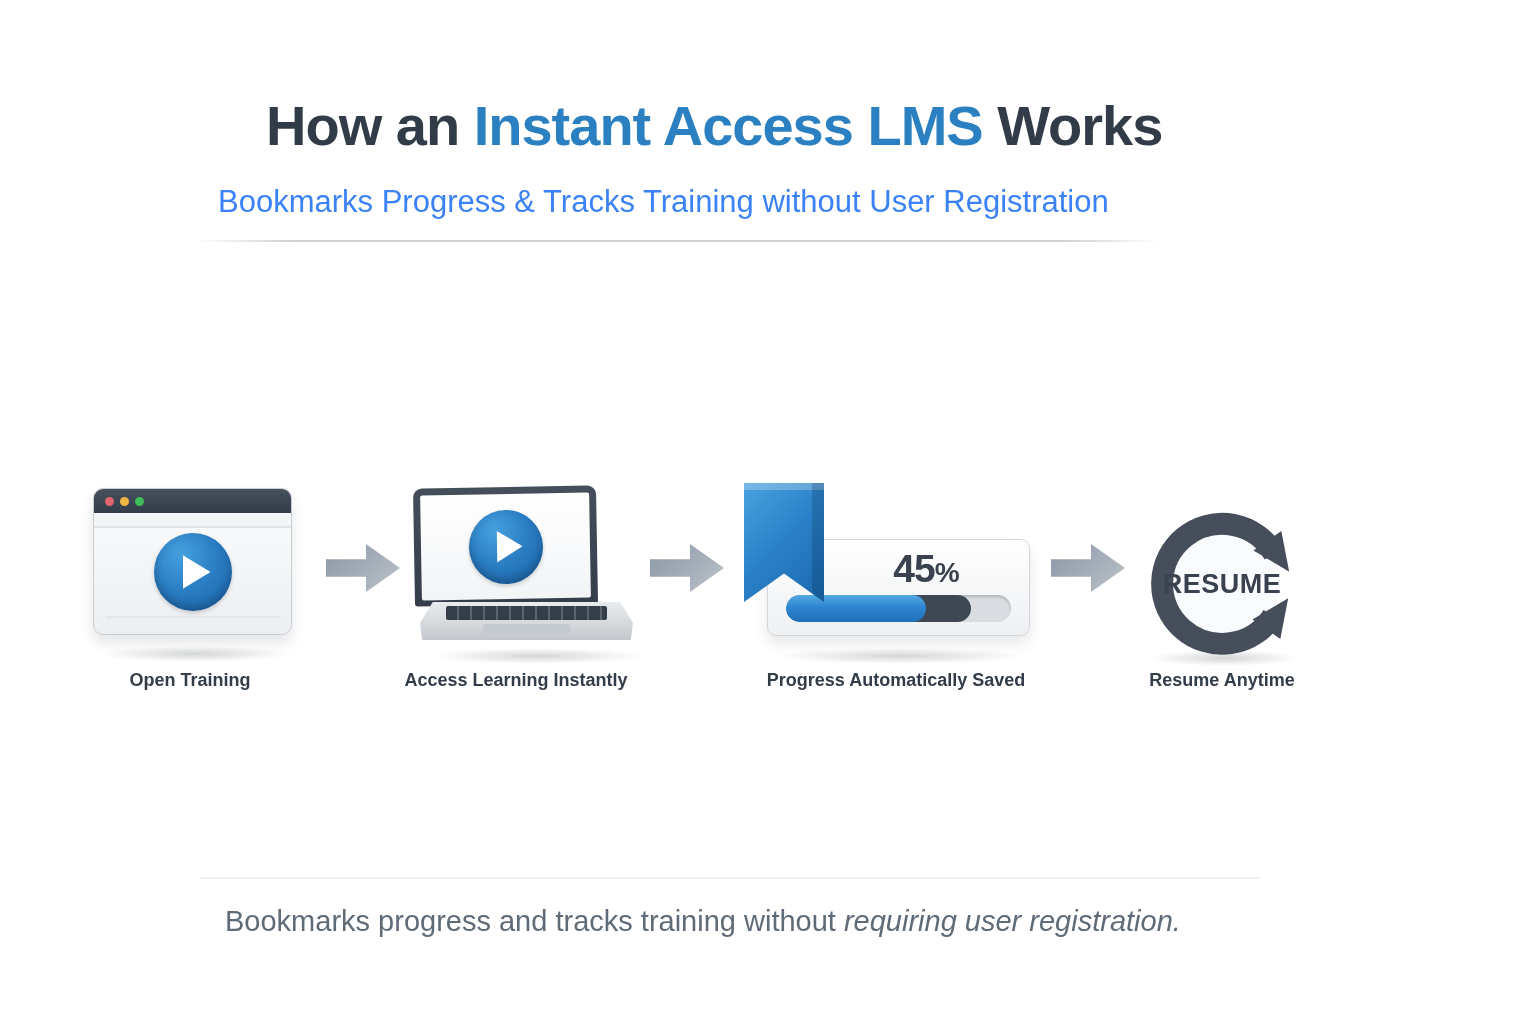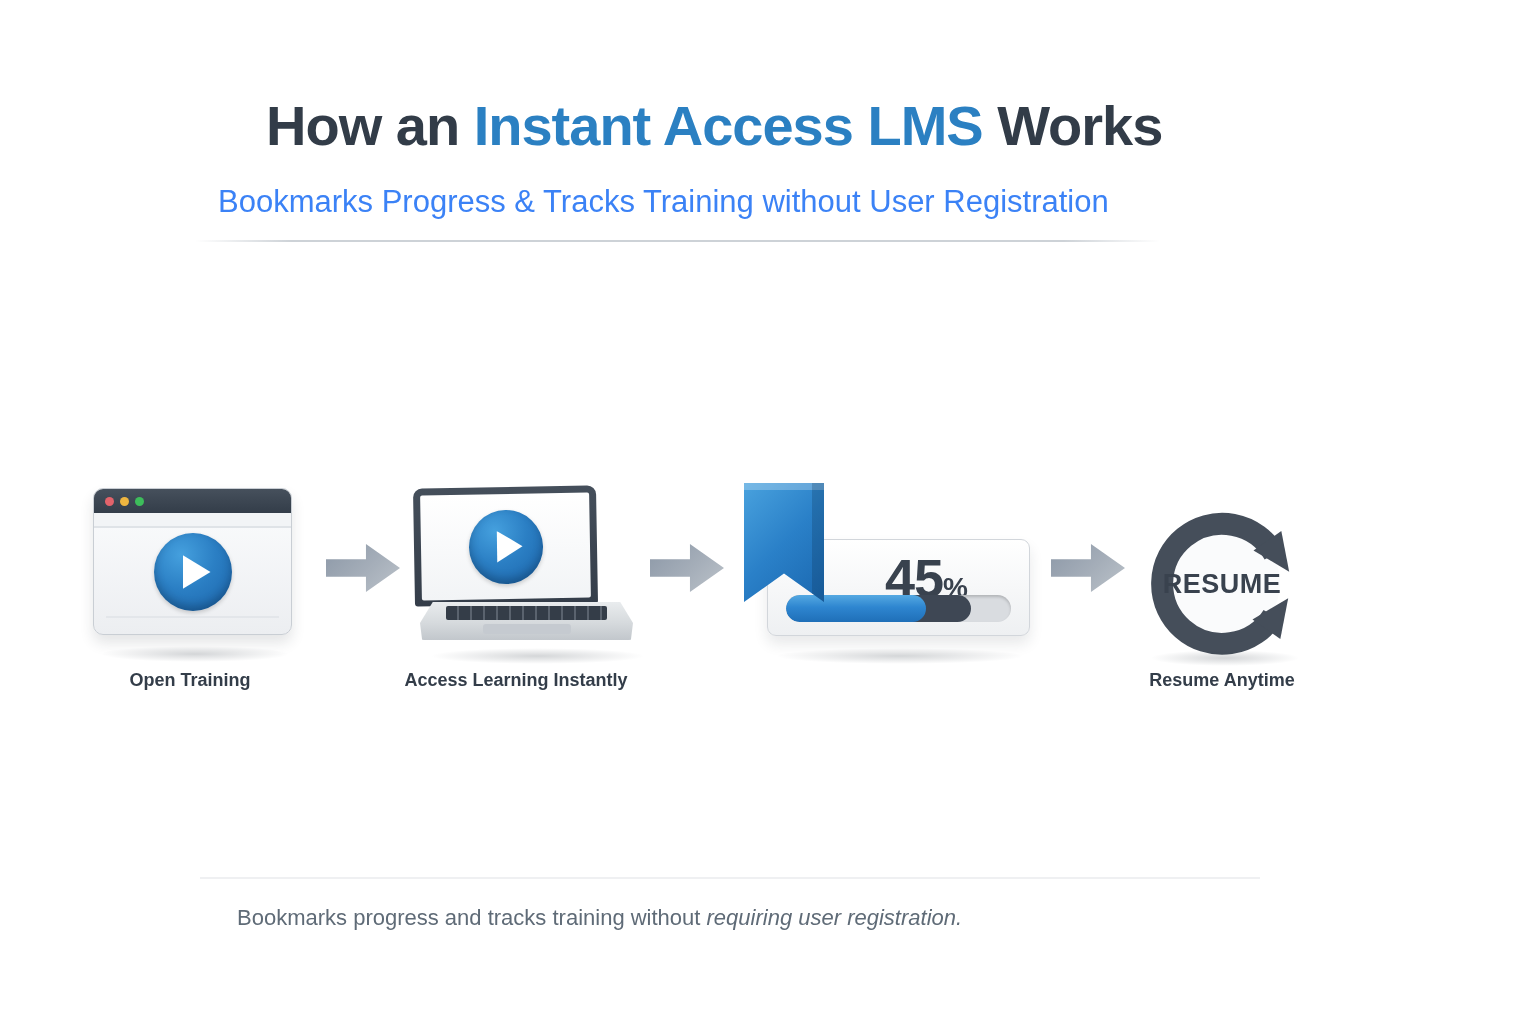--- a/index.html
+++ b/index.html
@@ -61,21 +61,21 @@
     background:repeating-linear-gradient(90deg,#343d48 0 11px, #5a636e 11px 13px); }
   .laptop-trackpad { position:absolute; left:50%; transform:translateX(-50%); top:22px; width:88px; height:10px;
     background:#c5cad0; border-radius:3px; }
 
   
   .progress-card { position:absolute; left:767px; top:539px; width:263px; height:97px;
     background:linear-gradient(180deg,#ffffff 0%, #eef0f2 100%);
     border:1px solid #d2d6db; border-radius:9px; box-shadow:0 8px 14px rgba(30,40,50,0.10); }
   .percent { position:absolute; top:7px; left:0; right:0; text-align:center; padding-left:56px;
     color:#39424e; font-weight:700; white-space:nowrap; }
-  .percent .num { font-size:54px; letter-spacing:-1px; }
+  .percent .num { font-size:39px; letter-spacing:-1px; }
   .percent .sym { font-size:28px; }
   .progress-track { position:absolute; left:18px; right:18px; bottom:13px; height:27px; border-radius:14px;
     background:#d9dce0; box-shadow:inset 0 2px 3px rgba(0,0,0,0.18); overflow:hidden; }
   .progress-blue { position:absolute; left:0; top:0; bottom:0; width:62%;
     background:linear-gradient(180deg,#55a9e2 0%, #2e86d0 45%, #1f6fb8 100%);
     border-radius:14px; }
   .progress-dark { position:absolute; left:56%; top:0; bottom:0; width:26%;
     background:#3e4754; border-radius:0 14px 14px 0; z-index:-0; }
   .progress-track .progress-dark { z-index:0; }
   .progress-track .progress-blue { z-index:1; }
@@ -87,21 +87,21 @@
 
   
   .resume-wrap { position:absolute; left:1136px; top:499px; width:172px; height:172px; }
 
   
   .step-label { position:absolute; top:670px; transform:translateX(-50%); font-size:18px; font-weight:700; color:#333d49; white-space:nowrap; }
   .lbl1 { left:190px; } .lbl2 { left:516px; } .lbl3 { left:896px; } .lbl4 { left:1222px; }
 
   
   .divider2 { position:absolute; left:200px; top:877px; width:1060px; height:2px; background:#eff0f2; }
-  .caption { position:absolute; left:237px; top:905px; font-size:22px; color:#5f6b77; white-space:nowrap; }
+  .caption { position:absolute; left:225px; top:905px; font-size:29px; color:#5f6b77; white-space:nowrap; }
   .caption .it { font-style:italic; }
 </style>
 </head>
 <body>
 
 <div class="canvas">
 
   <div class="title"><span>How an </span><span class="hl">Instant Access LMS</span><span> Works</span></div>
   <div class="subtitle">Bookmarks Progress &amp; Tracks Training without User Registration</div>
   <div class="divider1"></div>
@@ -157,18 +157,19 @@
       <path d="M 138.2 55 A 60 60 0 1 0 136.9 116.8" fill="none" stroke="#454e5a" stroke-width="22"></path>
       <polygon points="-15,-17 23,0 -15,17" transform="translate(140,54) rotate(55)" fill="#454e5a"></polygon>
       <polygon points="-15,-17 23,0 -15,17" transform="translate(139,118) rotate(-55)" fill="#454e5a"></polygon>
       <text x="86" y="94" text-anchor="middle" font-family="Liberation Sans, DejaVu Sans, sans-serif" font-size="27" font-weight="700" fill="#39424e" letter-spacing="0.5">RESUME</text>
     </svg>
   </div>
   <div class="gshadow" style="left:1150px; top:650px; width:150px;"></div>
 
   <div class="step-label lbl1">Open Training</div>
   <div class="step-label lbl2">Access Learning Instantly</div>
+  <div class="step-label lbl3">Progress Automatically Saved</div>
   <div class="step-label lbl4">Resume Anytime</div>
 
   <div class="divider2"></div>
   <div class="caption"><span>Bookmarks progress and tracks training without </span><span class="it">requiring user registration.</span></div>
 
 </div>
 
 </body></html>

